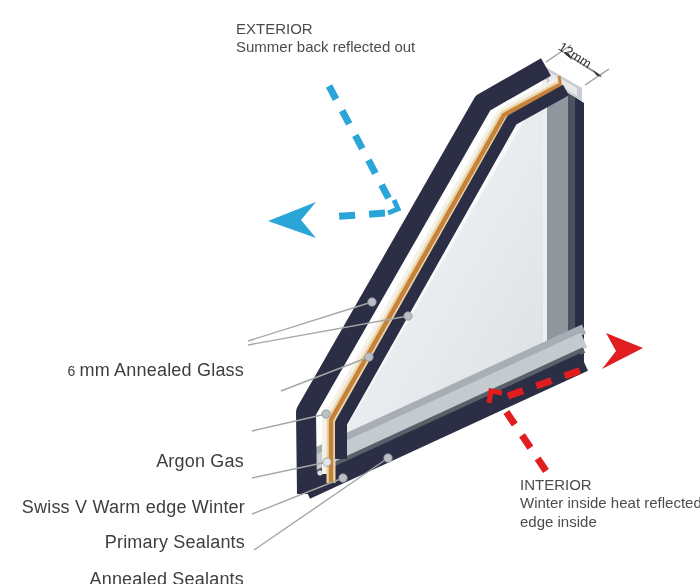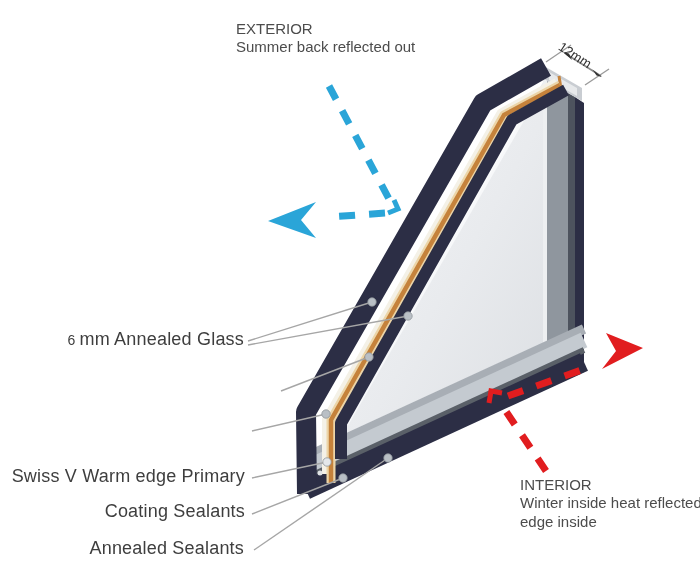--- a/index.html
+++ b/index.html
@@ -3,21 +3,21 @@
 <meta charset="utf-8">
 <style>
   html,body{margin:0;padding:0;background:#ffffff;}
   .stage{
     position:relative;width:700px;height:584px;background:#ffffff;overflow:hidden;
     font-family:"Liberation Sans", sans-serif;
   }
   .stage svg{position:absolute;left:0;top:0;}
   .lbl{
     position:absolute;white-space:nowrap;color:#3e3e3e;
-    font-size:18px;letter-spacing:0.2px;
+    font-size:18px;letter-spacing:0.2px;margin-top:31px;
   }
   .lbl .small-num{font-size:14px;}
   .lbl .rest{margin-left:4px;}
   .note{
     position:absolute;white-space:nowrap;color:#4c4c4c;
     font-size:15px;line-height:1.22;font-weight:500;
   }
   .dim{
     position:absolute;font-size:13px;color:#2f2f2f;
     transform:rotate(33deg);transform-origin:left top;white-space:nowrap;
@@ -117,20 +117,21 @@
     <div>edge inside</div>
   </div>
 
   <div class="dim" style="left:564px;top:39px;">12mm</div>
 
   <div class="lbl" style="right:456px;top:329px;">
     <span class="small-num">6</span><span class="rest">mm Annealed Glass</span>
   </div>
 
 
+  <div class="lbl" style="right:456px;top:420px;">Argon Gas</div>
 
-  <div class="lbl" style="right:455px;top:466px;">Swiss V Warm edge Primary</div>
+  <div class="lbl" style="right:455px;top:466px;">Swiss V Warm edge Winter</div>
 
-  <div class="lbl" style="right:455px;top:501px;">Coating Sealants</div>
+  <div class="lbl" style="right:455px;top:501px;">Primary Sealants</div>
 
   <div class="lbl" style="right:456px;top:538px;">Annealed Sealants</div>
 
 </div>
 
 </body></html>

